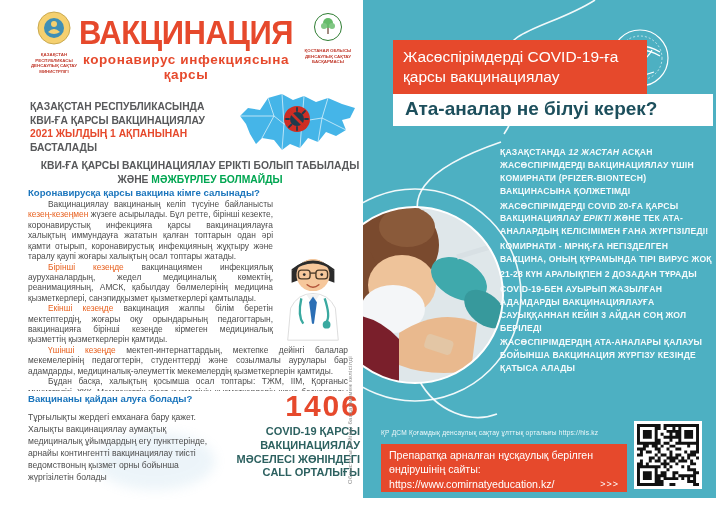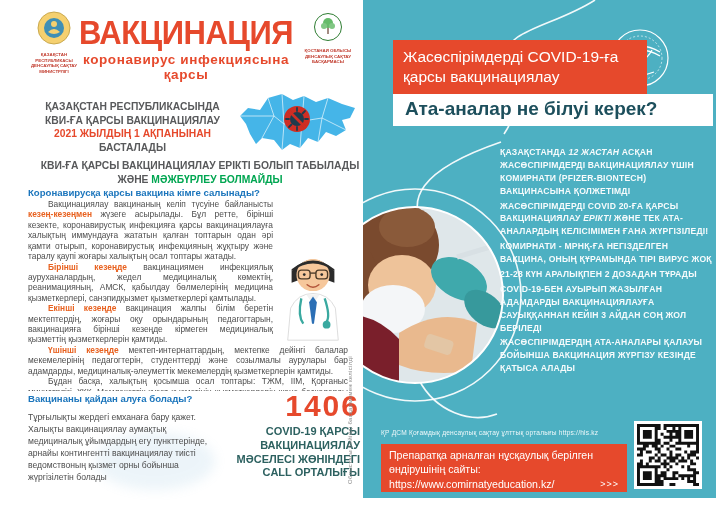--- a/index.html
+++ b/index.html
@@ -15,30 +15,30 @@
   .left{position:absolute;left:0;top:0;width:363px;height:508px;background:#fff}
   .logo{position:absolute;text-align:center}
   .logo-left{left:22px;top:10px;width:64px}
   .logo-right{left:298px;top:12px;width:60px}
   .logo .logo-text{font-size:4.4px;line-height:1.25;color:#c0392b;white-space:pre-line;font-weight:bold;margin-top:2px}
   .title-wrap{position:absolute;left:78px;top:16px;width:216px;text-align:center}
   .main-title{font-size:31px;font-weight:bold;color:var(--c-red);letter-spacing:-0.5px;line-height:1;transform:scaleY(1.08);transform-origin:top}
   .sub-title{font-size:13.5px;font-weight:bold;color:var(--c-red);letter-spacing:.6px;margin-top:5px}
   .banner{font-family:"Liberation Serif",serif;font-size:10.5px;font-weight:bold;letter-spacing:.4px;margin-top:6px;text-decoration:underline}
   .banner .g{color:var(--c-green)} .banner .r{color:var(--c-red)}
-  .intro{position:absolute;left:30px;top:100px;width:205px;text-align:center;font-size:10.3px;font-weight:bold;color:var(--c-gray-bold);line-height:1.32}
+  .intro{position:absolute;left:30px;top:100px;width:205px;font-size:10.3px;font-weight:bold;color:var(--c-gray-bold);line-height:1.32}
   .intro .red{color:var(--c-red)}
   .map-wrap{position:absolute;left:238px;top:90px;width:120px;height:66px}
   .voluntary{position:absolute;left:36px;top:159px;width:328px;text-align:center;font-size:10.3px;font-weight:bold;color:var(--c-gray-bold);line-height:1.35}
   .voluntary .green{color:var(--c-green)}
   .qhead{position:absolute;font-size:9.6px;font-weight:bold;color:var(--c-blue)}
   .q1{left:28px;top:187px} .q2{left:28px;top:393px}
   .paras{position:absolute;left:28px;top:199px;width:320px;height:192px;font-size:8.4px;color:var(--c-body);text-align:justify;line-height:1.24;overflow:hidden}
   .paras p{text-indent:20px}
-  .paras .em{color:var(--c-orange);font-weight:bold}
+  .paras .em{color:var(--c-orange);font-weight:normal}
   .doctor{float:right;width:70px;height:94px;margin:48px 0 2px 5px;shape-outside:margin-box}
   .where{position:absolute;left:28px;top:411px;width:188px;font-size:8.6px;line-height:1.4;color:var(--c-body)}
   .watermark{position:absolute;left:95px;top:432px;width:120px;height:58px;background:#7fb7d8;opacity:.14;border-radius:50%;filter:blur(6px)}
   .call{position:absolute;left:225px;top:391px;width:135px;text-align:right}
   .call-number{font-size:30px;font-weight:bold;color:var(--c-red);letter-spacing:2px;line-height:1}
   .call-lines{font-size:11px;font-weight:bold;color:var(--c-call-teal);line-height:1.25;margin-top:4px;white-space:pre-line}
   .vnote{position:absolute;left:347px;top:272px;height:212px;writing-mode:vertical-rl;transform:rotate(180deg);font-size:6px;color:#8a8a8a;letter-spacing:.3px}
 
   
   .right{position:absolute;left:363px;top:0;width:356px;height:508px;background:var(--c-teal);border-right:3px solid #fff;border-bottom:10px solid #fff;overflow:hidden}

